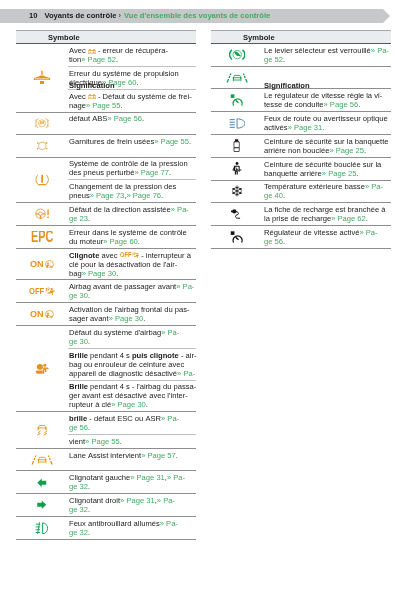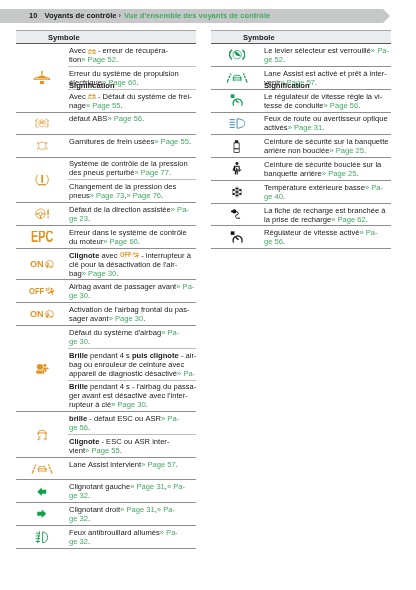--- a/index.html
+++ b/index.html
@@ -336,21 +336,20 @@
  </g>
 </svg>
           </span>
         </div>
         <div class="txtcol">
           <div class="row">
             <span class="ln"><span class="b">brille</span><span>&nbsp;-&nbsp;défaut&nbsp;ESC&nbsp;ou&nbsp;ASR</span><span class="g">»&nbsp;Pa-</span></span>
             <span class="ln"><span class="g">ge&nbsp;56</span><span>.</span></span>
           </div>
           <div class="row">
-            <span class="ln"><span class="b">Clignote</span><span>&nbsp;-&nbsp;ESC&nbsp;ou&nbsp;ASR&nbsp;inter-</span></span>
             <span class="ln"><span>vient</span><span class="g">»&nbsp;Page&nbsp;55</span><span>.</span></span>
           </div>
         </div>
       </div>
       <div class="grp">
         <div class="symcol">
           <span class="ic c-orange">
             <svg viewBox="2.6 0.4 83.2 36.6" width="22.4" height="9.9">
  <g fill="none" stroke="currentColor" stroke-width="3.2" stroke-linecap="butt" stroke-linejoin="round">
   <path d="M30.0 24.0 L32.0 13.0 C32.5 10.3 34.0 9.0 36.4 9.0 L51.6 9.0 C54.0 9.0 55.5 10.3 56.0 13.0 L58.0 24.0"></path>
@@ -465,26 +464,20 @@
   <path d="M18.0 2.0 L23.0 2.0 L21.4 7.6 L16.4 7.6 Z"></path>
   <path d="M14.4 11.0 L19.4 11.0 L16.6 19.0 L11.6 19.0 Z"></path>
   <path d="M9.2 22.6 L14.2 22.6 L9.6 35.4 L4.6 35.4 Z"></path>
   <path d="M65.0 2.0 L70.0 2.0 L71.6 7.6 L66.6 7.6 Z"></path>
   <path d="M68.6 11.0 L73.6 11.0 L76.4 19.0 L71.4 19.0 Z"></path>
   <path d="M73.8 22.6 L78.8 22.6 L83.4 35.4 L78.4 35.4 Z"></path>
  </g>
 </svg>
           </span>
         </div>
-        <div class="txtcol">
-          <div class="row">
-            <span class="ln"><span>Lane&nbsp;Assist&nbsp;est&nbsp;activé&nbsp;et&nbsp;prêt&nbsp;à&nbsp;inter-</span></span>
-            <span class="ln"><span>venir</span><span class="g">»&nbsp;Page&nbsp;57</span><span>.</span></span>
-          </div>
-        </div>
       </div>
       <div class="grp">
         <div class="symcol">
           <span class="ic c-green">
             <svg viewBox="1.0 0.4 56 49.2" width="14.2" height="12.5">
  <path fill="none" stroke="currentColor" stroke-width="5.2" stroke-linecap="butt" d="M15.0 46.4 A18.2 18.2 0 1 1 47.0 46.4"></path>
  <path fill="currentColor" d="M24.4 21.8 L35.4 32.0 C37.2 33.6 35.6 36.4 33.2 35.6 L28.6 34.0 C27.6 33.6 26.8 33.0 26.2 32.1 L21.4 24.6 Z"></path>
  <path fill="currentColor" d="M4.0 1.6 L18.6 1.6 L18.6 15.8 L4.0 15.8 Z"></path>
 </svg>
           </span>

